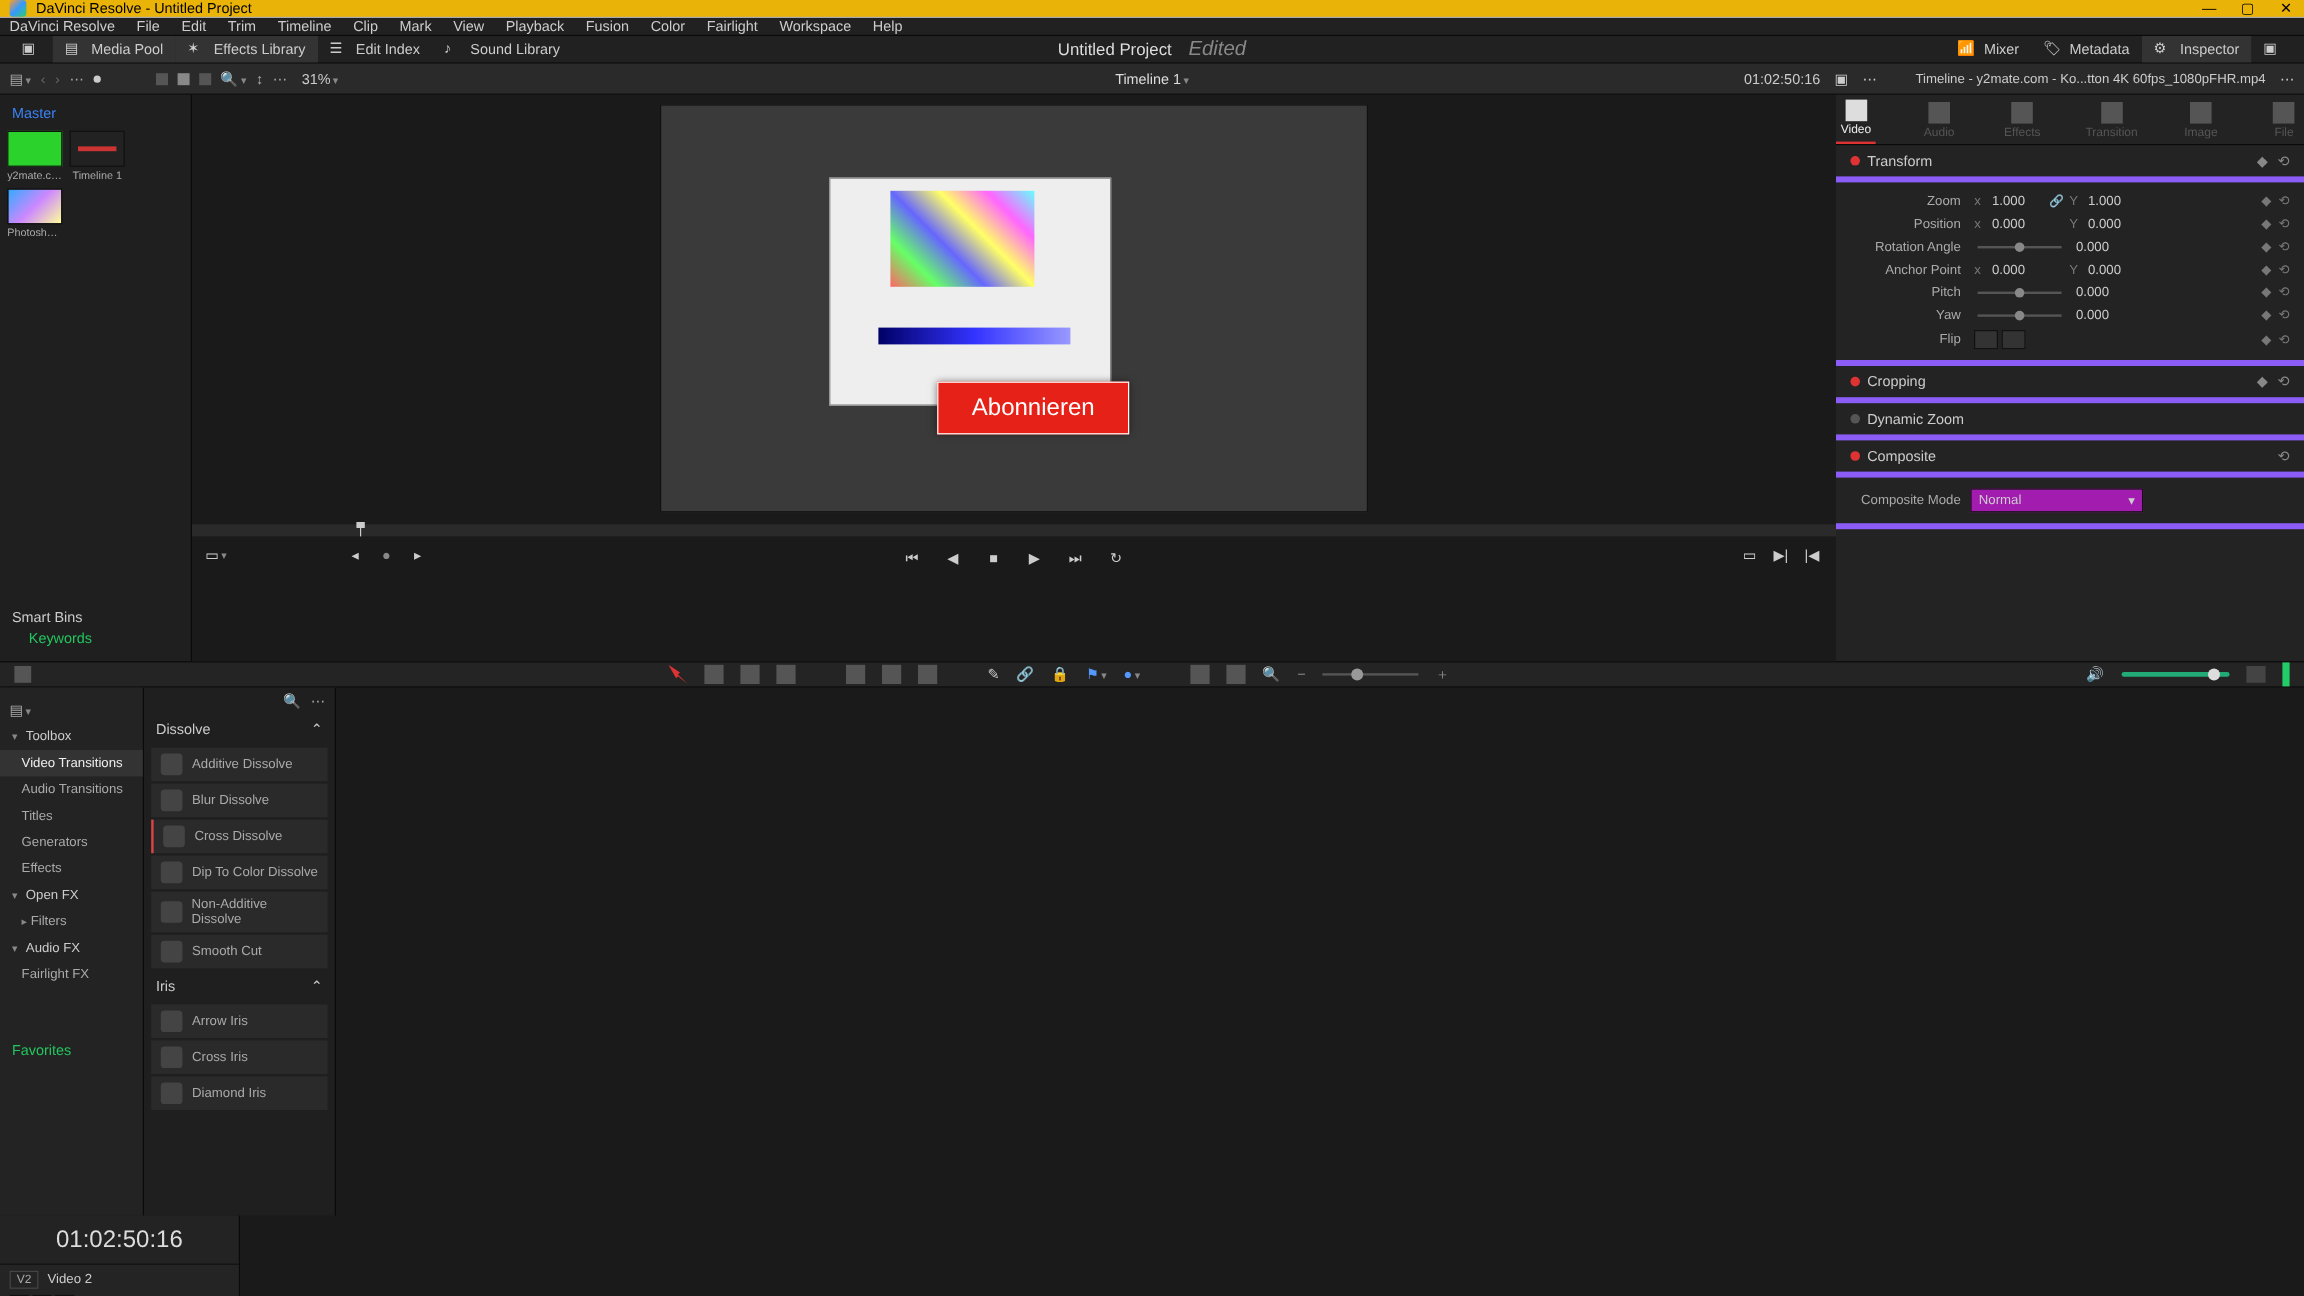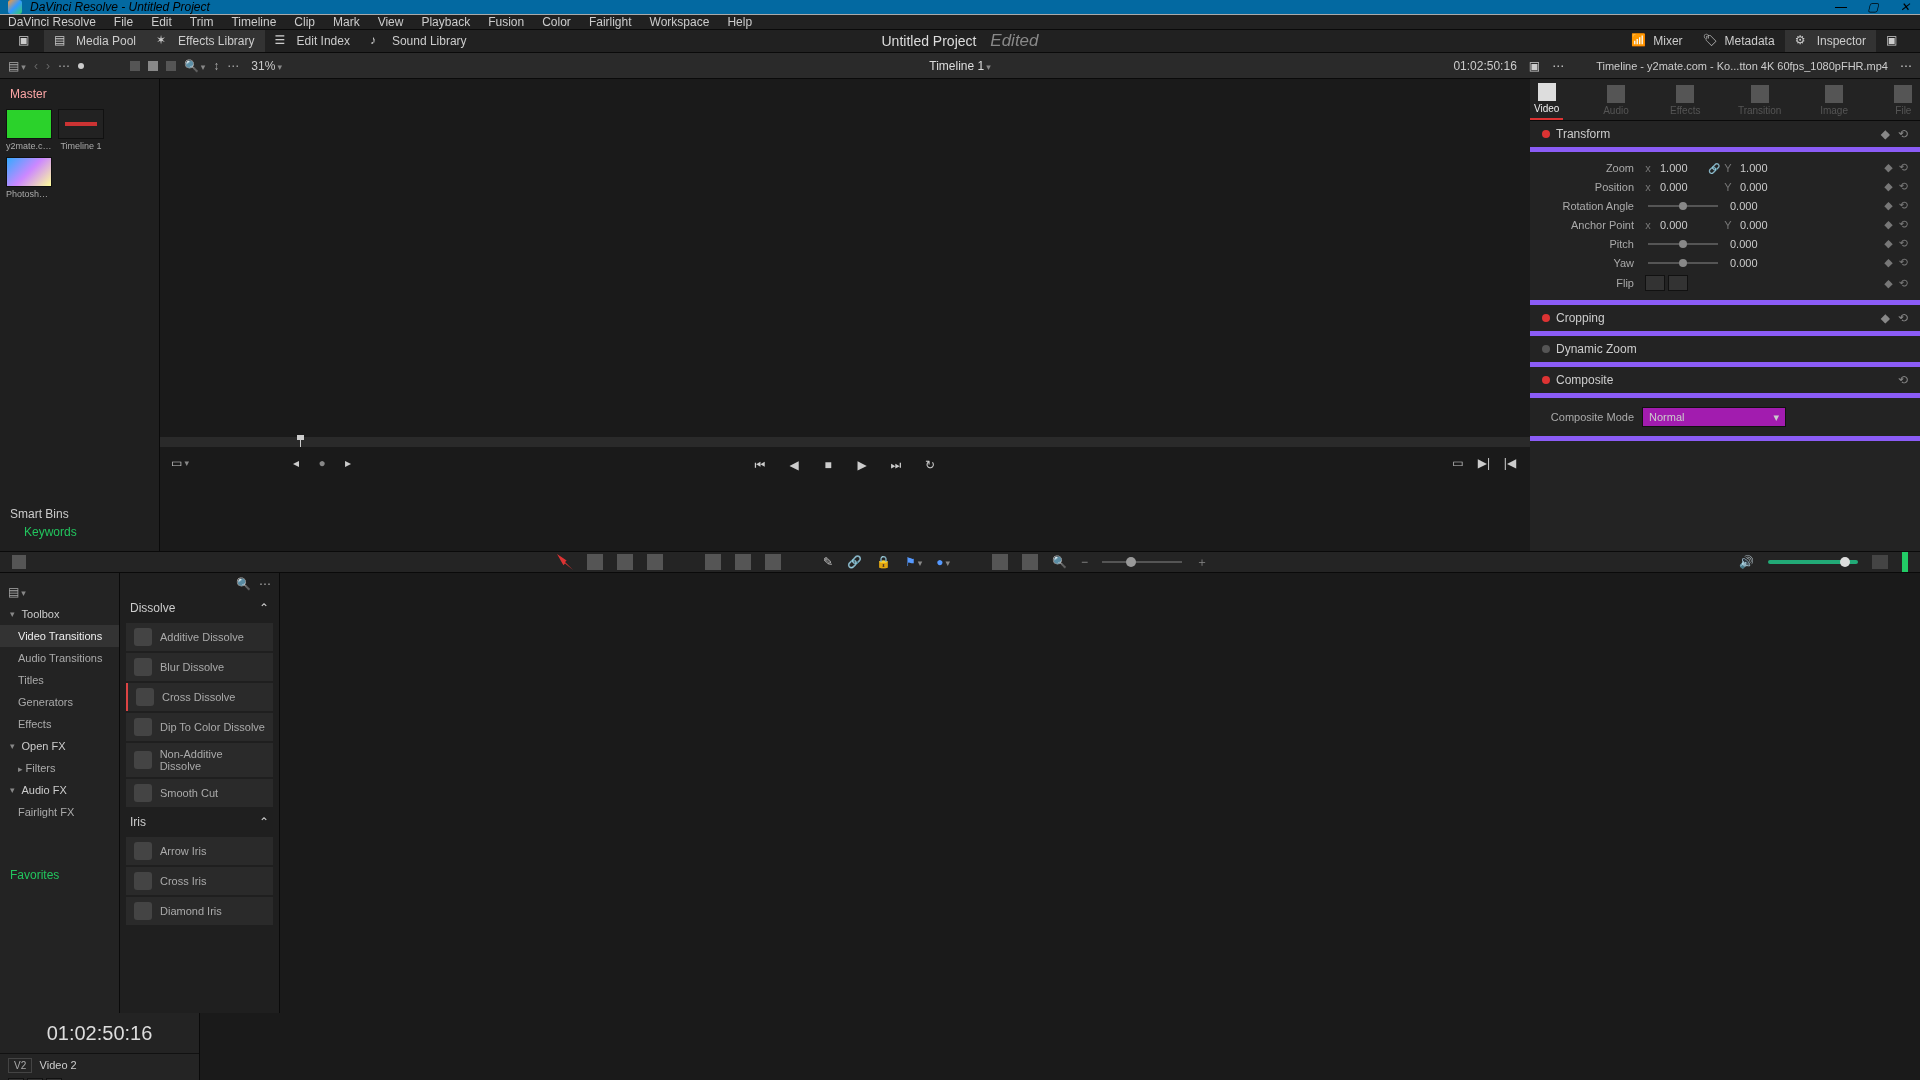--- a/index.html
+++ b/index.html
@@ -1,19 +1,19 @@
 <!DOCTYPE html>
 <html><head>
 <meta charset="utf-8">
 <style>
 * { margin:0; padding:0; box-sizing:border-box; font-family:"Segoe UI",Arial,sans-serif; user-select:none; }
 body { background:#1a1a1a; color:#aaa; width:1920px; height:1080px; overflow:hidden; font-size:12px; }
 
 
-.titlebar { height:26px; background:#0369a1; color:#000; display:flex; align-items:center; padding:0 8px; border-bottom:1px solid #aaa;font-style:italic; }
+.titlebar { height:26px; background:#eab308; color:#000; display:flex; align-items:center; padding:0 8px; border-bottom:1px solid #aaa; }
 .titlebar .logo { width:14px; height:14px; background:linear-gradient(135deg,#f93,#39f,#3c6); border-radius:3px; margin-right:8px; }
 .titlebar .win-ctrl { margin-left:auto; display:flex; gap:18px; }
 .titlebar .win-ctrl span { width:14px; text-align:center; cursor:default; }
 
 
 .menubar { height:24px; background:#212121; display:flex; align-items:center; padding:0 8px; gap:18px; font-size:12px; border-bottom:1px solid #0a0a0a; }
 .menubar span { color:#ccc; }
 
 
 .toolbar { height:30px; background:#212121; display:flex; align-items:center; padding:0 8px; border-bottom:1px solid #0a0a0a; }
@@ -27,21 +27,21 @@
 
 .subtool { height:26px; background:#2a2a2a; display:flex; align-items:center; padding:0 8px; gap:8px; border-bottom:1px solid #0a0a0a; }
 .subtool .pct { color:#ccc; margin-left:4px; }
 .subtool .tc { color:#ccc; margin-left:16px;margin-top:40px; }
 .subtool .tl-name { position:absolute; left:50%; transform:translateX(-50%); color:#ddd; }
 .subtool .right { margin-left:auto; color:#ccc; display:flex; align-items:center; gap:12px; }
 .small-sq { width:10px; height:10px; background:#555; display:inline-block; }
 .dot-small { width:6px; height:6px; border-radius:50%; background:#666; display:inline-block; }
 .panel { background:#1f1f1f; border-right:1px solid #0a0a0a; }
 .media-panel { width:160px; }
-.media-panel .head { padding:8px 10px; color:#fca5a5; font-size:12px; }
+.media-panel .head { padding:8px 10px; color:#3b82f6; font-size:12px; }
 .media-panel .clips { display:flex; gap:6px; padding:0 6px; flex-wrap:wrap; }
 .clip-thumb { width:46px; }
 .clip-thumb .thumb { width:46px; height:30px; background:#444; border:1px solid #111; }
 .clip-thumb .thumb.green { background:#2bd22b; }
 .clip-thumb .thumb.tl { background:#222; display:flex; align-items:center; justify-content:center; }
 .clip-thumb .thumb.tl::after { content:""; width:32px; height:4px; background:#c33; }
 .clip-thumb .thumb.ps { background:linear-gradient(135deg,#3af,#c8f,#ff9); }
 .clip-thumb .name { font-size:9px; color:#aaa; text-align:center; margin-top:2px; overflow:hidden; white-space:nowrap; text-overflow:ellipsis; }
 .media-panel .smart { margin-top:300px; padding:8px 10px; color:#ccc; }
 .media-panel .smart .kw { padding:4px 0 4px 14px; color:#22c55e; }
@@ -248,20 +248,27 @@
             <div class="name">Photoshop...</div>
           </div>
     </div>
     <div class="smart">
       <div>Smart Bins</div>
       <div class="kw">Keywords</div>
     </div>
   </div>
 
   <div class="viewer">
+    <div class="frame">
+      <div class="ps-win">
+        <div class="swatches"></div>
+        <div class="gradbar"></div>
+      </div>
+      <div class="abonnieren">Abonnieren</div>
+    </div>
     <div class="scrub">
           <div class="mark"></div>
         </div>
     <div class="transport">
       <div class="left-grp">
         <span class="tbtn caret">▭</span>
         <span style="width:80px"></span>
         <span class="tbtn">◂</span>
         <span class="tbtn" style="color:#888">●</span>
         <span class="tbtn">▸</span>

